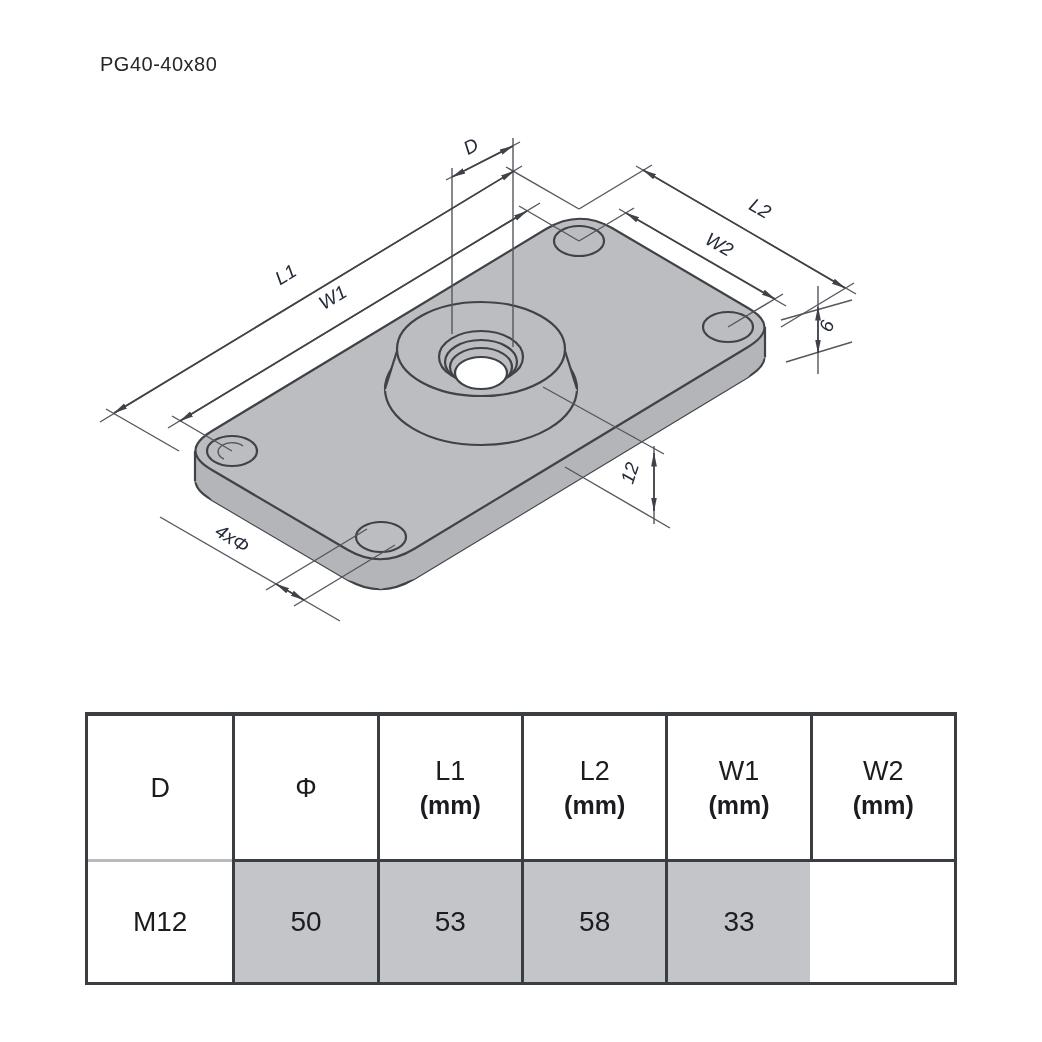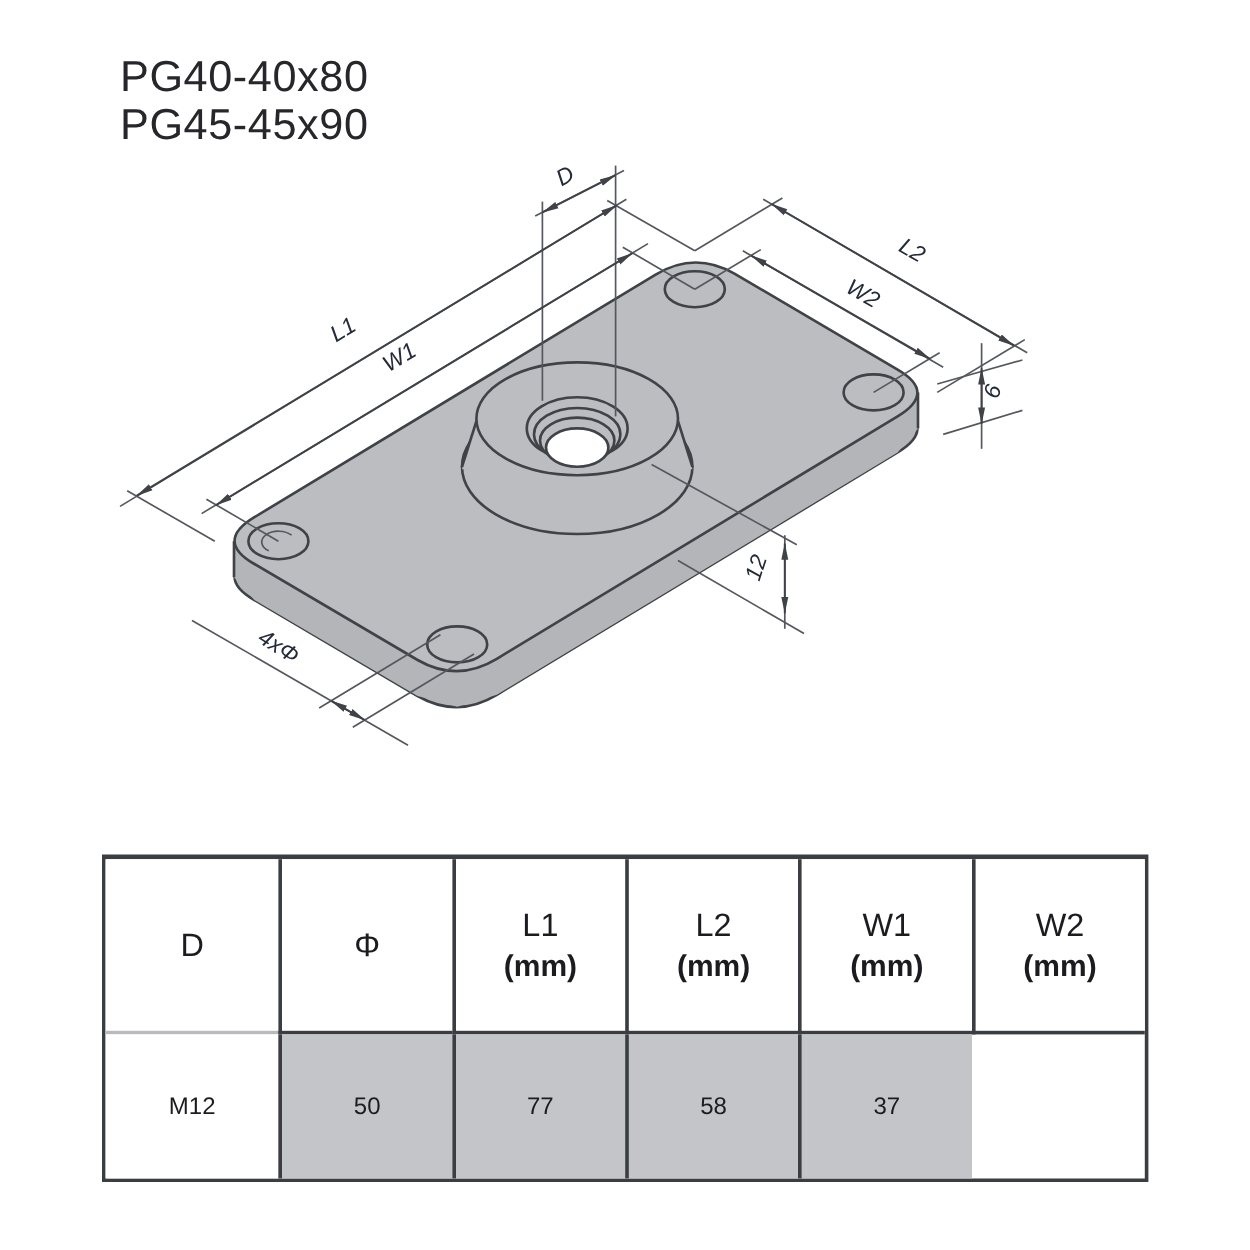--- a/index.html
+++ b/index.html
@@ -1,20 +1,20 @@
 <!DOCTYPE html>
 <html><head>
 <meta charset="utf-8">
 <style>
   html,body{margin:0;padding:0;background:#ffffff;}
   body{width:1042px;height:1042px;position:relative;font-family:"Liberation Sans",sans-serif;overflow:hidden;}
 
   
   .title-block{position:absolute;left:100px;top:44px;color:#26262b;
-    font-size:36px;line-height:40px;font-weight:400;letter-spacing:.5px;text-align:center;}
+    font-size:20px;line-height:40px;font-weight:400;letter-spacing:.5px;text-align:center;}
 
   
   .drawing{position:absolute;left:0;top:0;}
   .part{stroke:#3f4247;stroke-width:2.2;stroke-linejoin:round;}
   .fill-top{fill:#bcbdc0;}
   .fill-side{fill:#b4b5b9;}
   .nofill{fill:none;}
   .ext{stroke:#54575d;stroke-width:1.4;fill:none;}
   .dim{stroke:#3f4247;stroke-width:1.6;fill:none;}
   .dim-label{font-size:19px;font-style:italic;fill:#232a38;text-anchor:middle;}
@@ -22,29 +22,28 @@
   
   .spec-table{position:absolute;left:85px;top:712px;width:872px;height:273px;
     box-sizing:border-box;border:3px solid #3a3d41;border-top-width:4px;
     display:grid;grid-template-columns:repeat(6,1fr);grid-template-rows:146px 1fr;}
   .cell{display:flex;flex-direction:column;align-items:center;justify-content:center;
     box-sizing:border-box;border-left:3px solid #3a3d41;color:#1c1c20;}
   .cell.first{border-left:none;}
   .head{background:#ffffff;border-bottom:3px solid #3a3d41;font-size:27px;line-height:34px;}
   .head.first{border-bottom-color:#b9babd;}
   .head .unit{font-size:25px;font-weight:bold;}
-  .val{background:#c4c5c9;font-size:20px;}
+  .val{background:#c4c5c9;font-size:28px;}
   .val.first{background:#ffffff;}
 </style>
 </head>
 <body>
 
 <div class="title-block">
   <div>PG40-40x80</div>
-  <div>PG45-45x90</div>
 </div>
 
 <svg class="drawing" width="1042" height="680" viewBox="0 0 1042 680">
   <defs>
     <marker id="arw" viewBox="0 0 14 8" refX="13.5" refY="4" markerWidth="14" markerHeight="8" markerUnits="userSpaceOnUse" orient="auto-start-reverse">
       <path d="M0,1.1 L14,4 L0,6.9 Z" fill="#3f4247"></path>
     </marker>
   </defs>
 
   <path class="part fill-side" d="M 212,461 L 546,259 Q 579,239 612,258 L 748,338 Q 781,357 748,377 L 414,579 Q 381,599 348,580 L 212,500 Q 179,481 212,461 Z"></path>
@@ -147,21 +146,21 @@
     <span class="unit">(mm)</span>
   </div>
 
   <div class="cell val first">
     <span>M12</span>
   </div>
   <div class="cell val">
     <span>50</span>
   </div>
   <div class="cell val">
-    <span>77</span>
+    <span>53</span>
   </div>
   <div class="cell val">
     <span>58</span>
   </div>
   <div class="cell val">
-    <span>37</span>
+    <span>33</span>
   </div>
 </div>
 
 </body></html>

